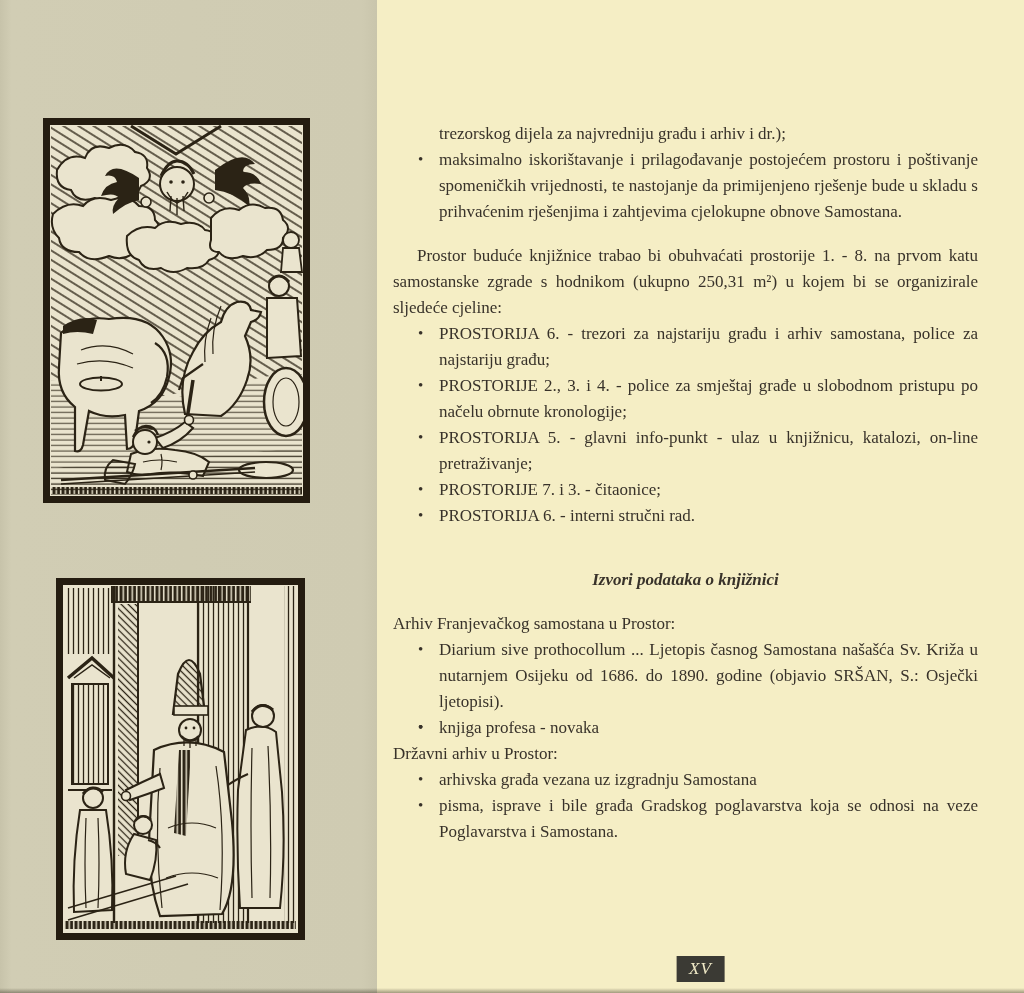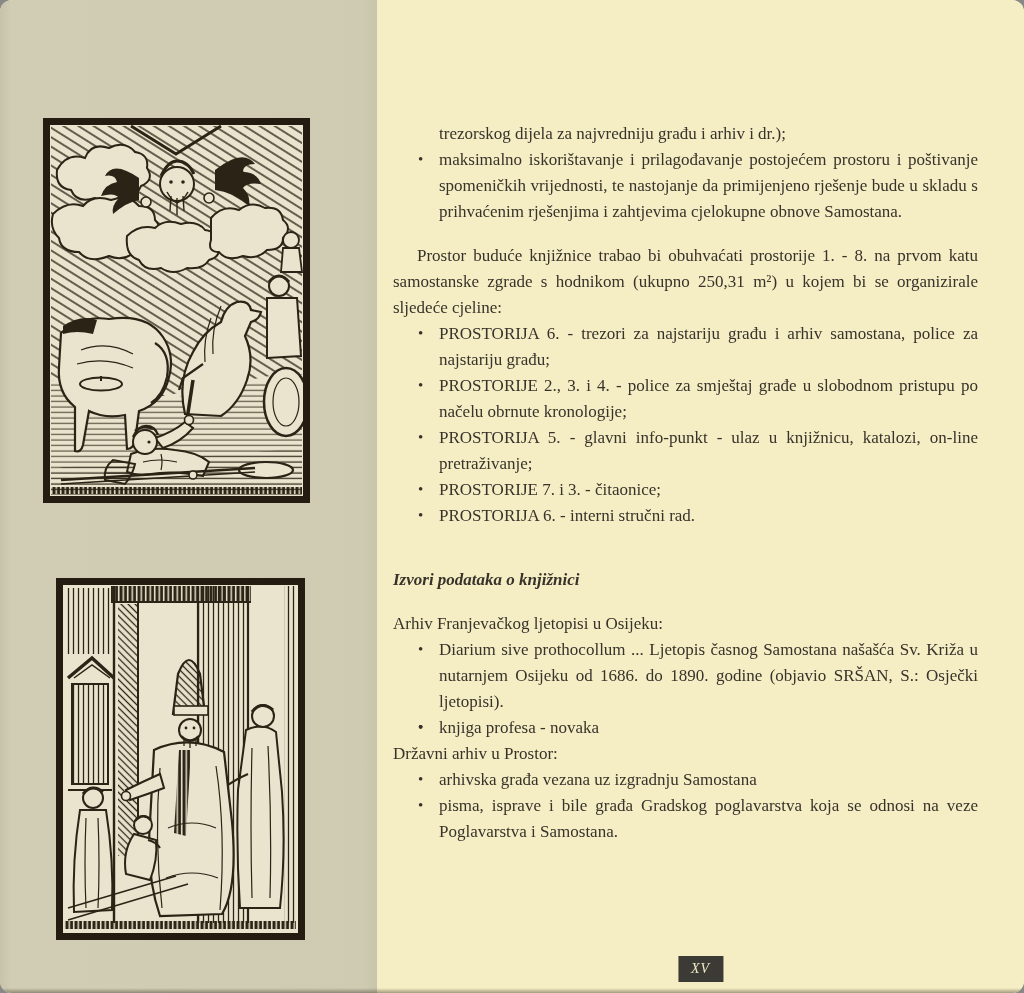--- a/index.html
+++ b/index.html
@@ -1,21 +1,20 @@
 <!DOCTYPE html>
 <html><head>
 <meta charset="utf-8">
 <style>
   html,body { margin:0; padding:0; background:#888; }
   .scan {
     position:relative; width:1024px; height:993px; overflow:hidden;
     background:#f5eec5;
     font-family:"Liberation Serif","DejaVu Serif",serif;
     color:#38322a;
-    border-radius:12px;
   }
   .scan::after {
     content:''; position:absolute; left:0; bottom:0; width:100%; height:5px;
     background:linear-gradient(180deg, rgba(0,0,0,0), rgba(60,55,40,.45));
     pointer-events:none;
   }
   .left-strip {
     position:absolute; left:0; top:0; width:377px; height:993px;
     background:linear-gradient(90deg,#c7c3aa 0%, #d1cdb4 3%, #cfcbb2 96%, #c9c5ac 100%);
   }
@@ -35,28 +34,28 @@
   .textblock p { margin:0; }
   .cont { padding-left:46px; }
   ul.blist { list-style:none; margin:0; padding:0; }
   ul.blist li { position:relative; padding-left:46px; }
   ul.blist .marker {
     position:absolute; left:25px; top:-1px; font-size:15px;
   }
   .para { text-indent:24px; margin-top:18px !important; }
   .heading {
     margin:38px 0 0 !important; font-weight:bold; font-style:italic;
-    text-align:left;
+    text-align:center;
   }
   .src-label { text-align:left; }
   .src-label.first { margin-top:18px !important; }
   .badge {
     position:absolute; left:50%; transform:translateX(-50%); bottom:11px;
     background:#3b3a34; color:#f1eac7; font-style:italic;
-    font-size:14px; line-height:21px; padding:2px 13px 3px;
+    font-size:17px; line-height:21px; padding:2px 13px 3px;
     letter-spacing:1px;
   }
 </style>
 </head>
 <body>
 
 <div class="scan">
 
   <div class="left-strip">
 
@@ -257,21 +256,21 @@
           <span>PROSTORIJE 7. i 3. - čitaonice;</span>
         </li>
         <li>
           <span class="marker">•</span>
           <span>PROSTORIJA 6. - interni stručni rad.</span>
         </li>
       </ul>
 
       <p class="heading">Izvori podataka o knjižnici</p>
 
-      <p class="src-label first">Arhiv Franjevačkog ljetopisi u Osijeku:</p>
+      <p class="src-label first">Arhiv Franjevačkog samostana u Prostor:</p>
 
       <ul class="blist">
         <li>
           <span class="marker">•</span>
           <span>Diarium sive prothocollum ... Ljetopis časnog Samostana našašća Sv. Križa u nutarnjem Osijeku od 1686. do 1890. godine (objavio SRŠAN, S.: Osječki ljetopisi).</span>
         </li>
         <li>
           <span class="marker">•</span>
         </li>
         <li>

